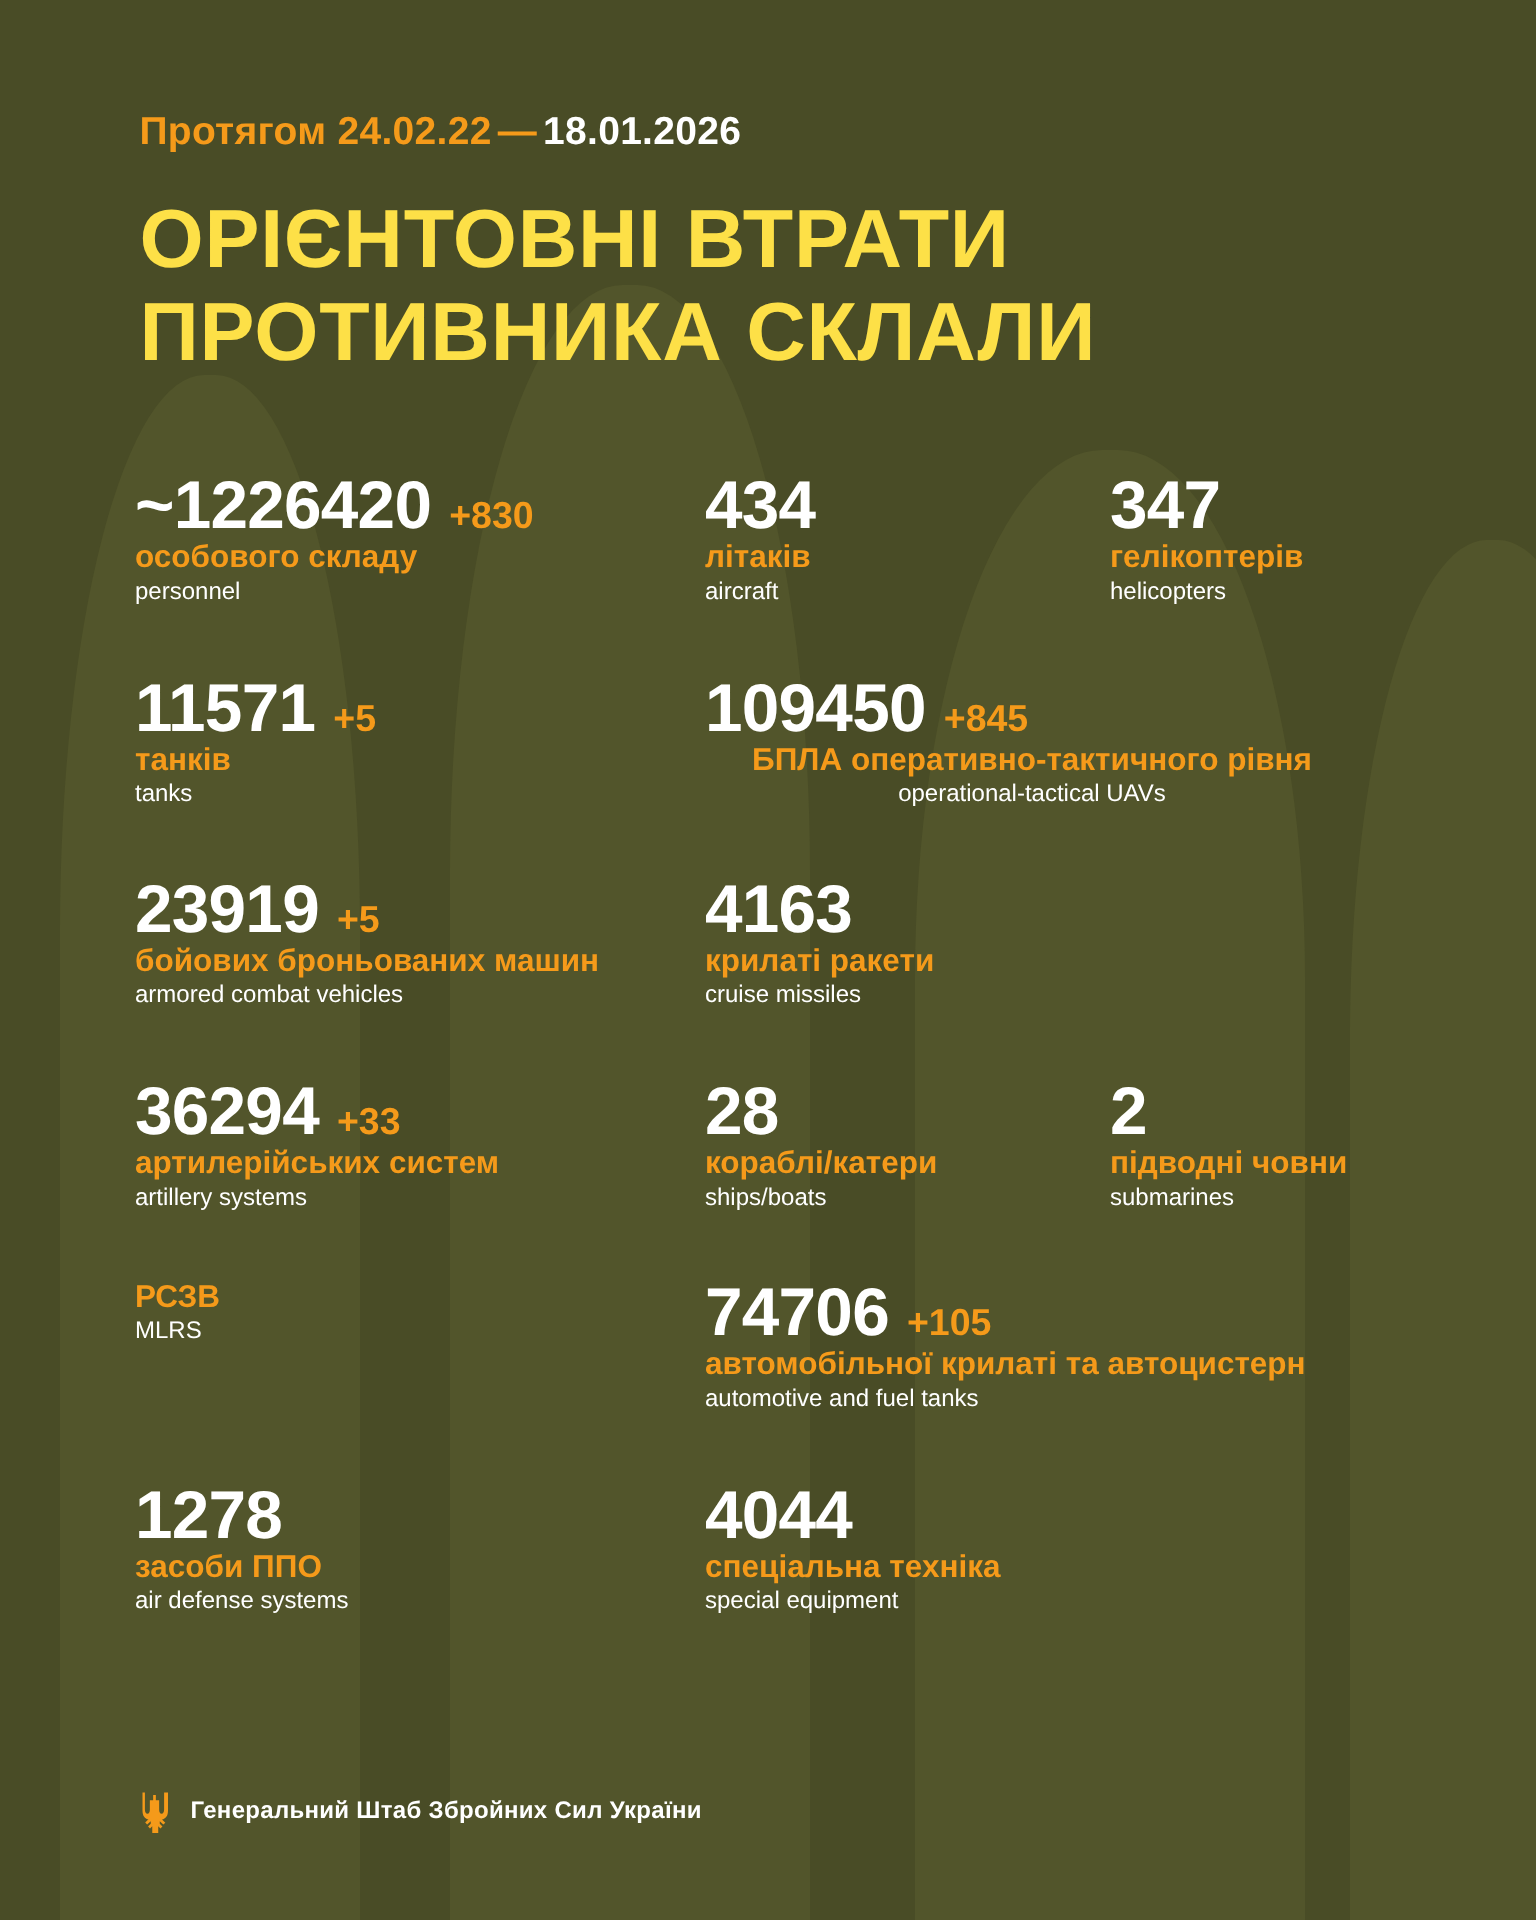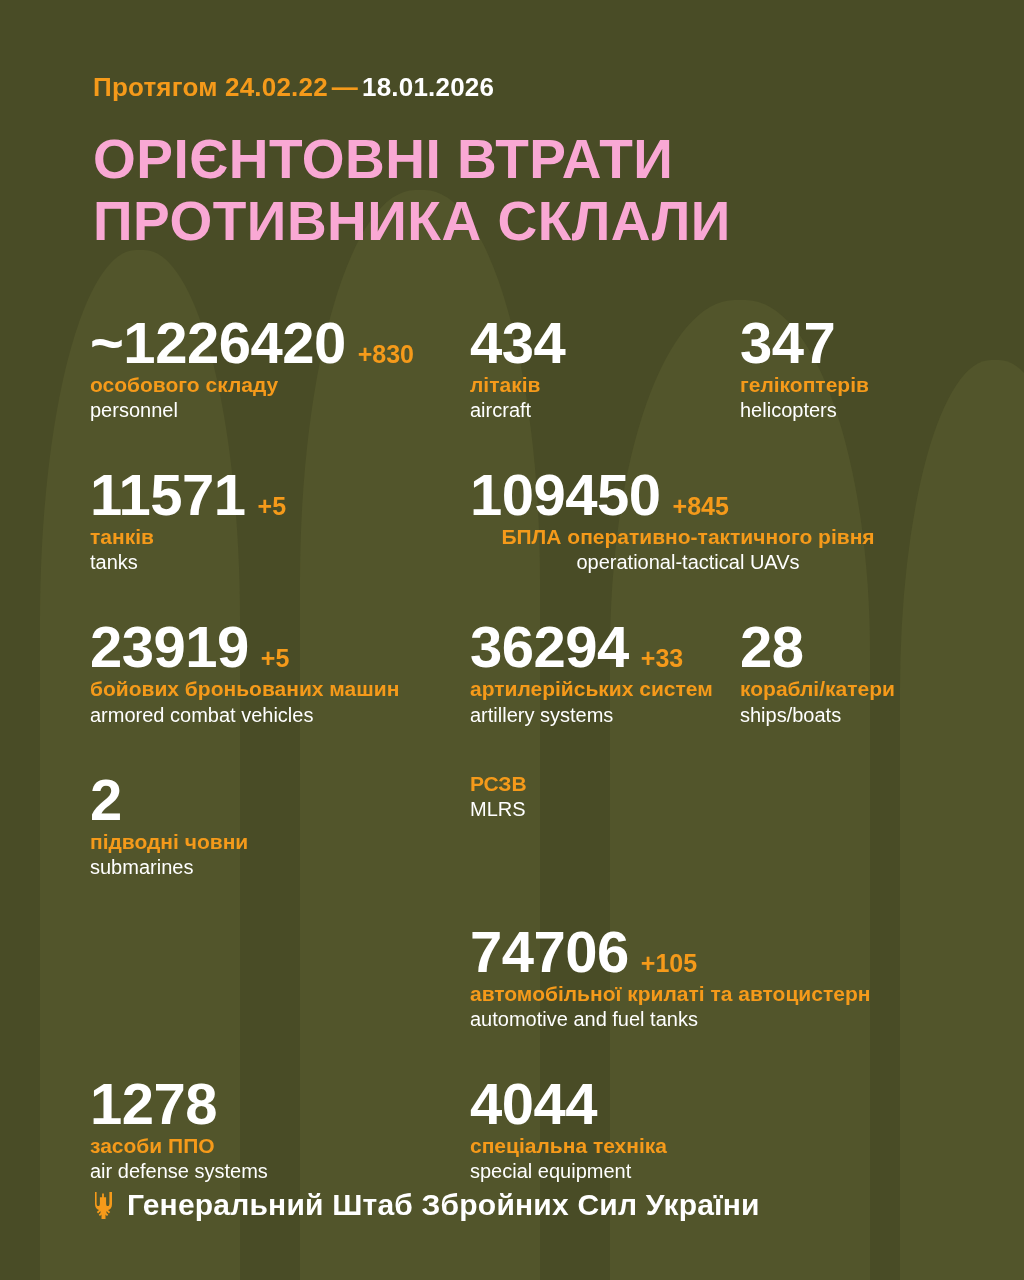--- a/index.html
+++ b/index.html
@@ -45,21 +45,21 @@
     color: #ffffff;
     letter-spacing: 0.2px;
     margin: 0 0 26px 3px;
   }
   .period .from { color: #f59a1a; }
   .period .dash { color: #f59a1a; padding: 0 4px; }
   .period .to   { color: #ffffff; }
 
   .headline {
     margin: 0 0 62px 3px;
-    color: #f9a8d4;
+    color: #fde047;
     font-size: 55px;
     font-weight: bold;
     line-height: 1.12;
     letter-spacing: 0.5px;
     text-transform: uppercase;
   }
   .headline .l2 { display: block; }
 
   .grid {
     position: relative;
@@ -70,61 +70,61 @@
 
   .item { margin: 0 0 44px 0; }
 
   .value-row {
     display: flex;
     align-items: baseline;
     gap: 12px;
     white-space: nowrap;
   }
   .value {
-    font-size: 58px;
+    font-size: 45px;
     font-weight: bold;
     color: #ffffff;
     line-height: 1.0;
     letter-spacing: -0.5px;
   }
   .delta {
     font-size: 25px;
     font-weight: bold;
     color: #f59a1a;
     line-height: 1;
   }
   .label-ua {
     margin-top: 1px;
     font-size: 21px;
     font-weight: bold;
     color: #f59a1a;
     line-height: 1.15;
   }
   .label-en {
     margin-top: 2px;
-    font-size: 20px;
+    font-size: 16px;
     color: #ffffff;
     line-height: 1.15;
   }
 
   .footer {
     position: absolute;
     left: 93px;
     bottom: 58px;
     display: flex;
     align-items: center;
     gap: 14px;
   }
   .trident {
     width: 20px;
     height: 28px;
     display: block;
   }
   .footer-text {
-    font-size: 30px;
+    font-size: 16px;
     font-weight: bold;
     color: #ffffff;
     letter-spacing: 0.2px;
   }
 </style>
 </head>
 <body>
 
 <div class="bg-shapes">
   <div class="blob blob-1"></div>
@@ -188,20 +188,28 @@
       <div class="label-en">operational-tactical UAVs</div>
     </div>
 
     <div class="item">
       <div class="value-row">
         <span class="value">23919</span>
         <span class="delta">+5</span>
       </div>
       <div class="label-ua">бойових броньованих машин</div>
       <div class="label-en">armored combat vehicles</div>
+    </div>
+    <div class="item" style="grid-column: 2 / span 2;">
+      <div class="value-row">
+        <span class="value">4163</span>
+        <span class="delta"></span>
+      </div>
+      <div class="label-ua">крилаті ракети</div>
+      <div class="label-en">cruise missiles</div>
     </div>
 
     <div class="item">
       <div class="value-row">
         <span class="value">36294</span>
         <span class="delta">+33</span>
       </div>
       <div class="label-ua">артилерійських систем</div>
       <div class="label-en">artillery systems</div>
     </div>

